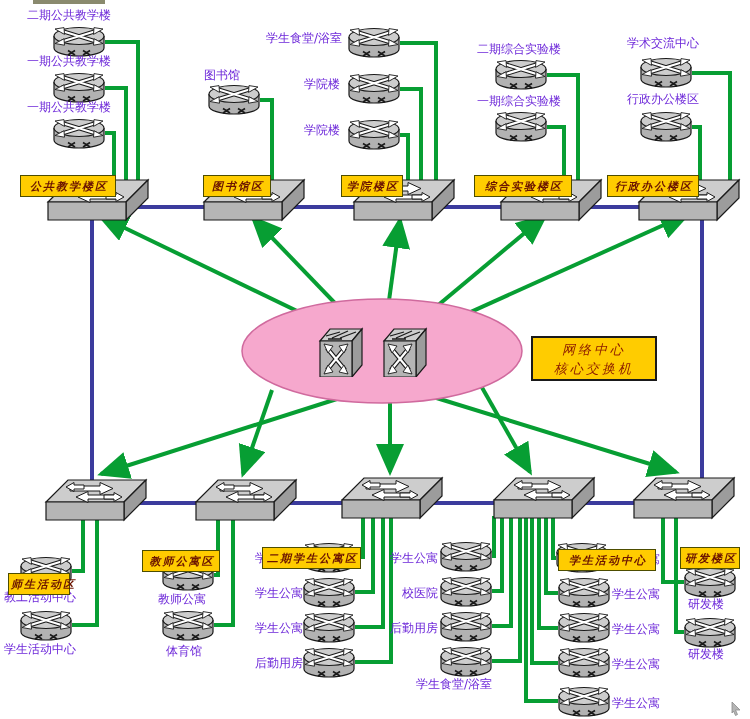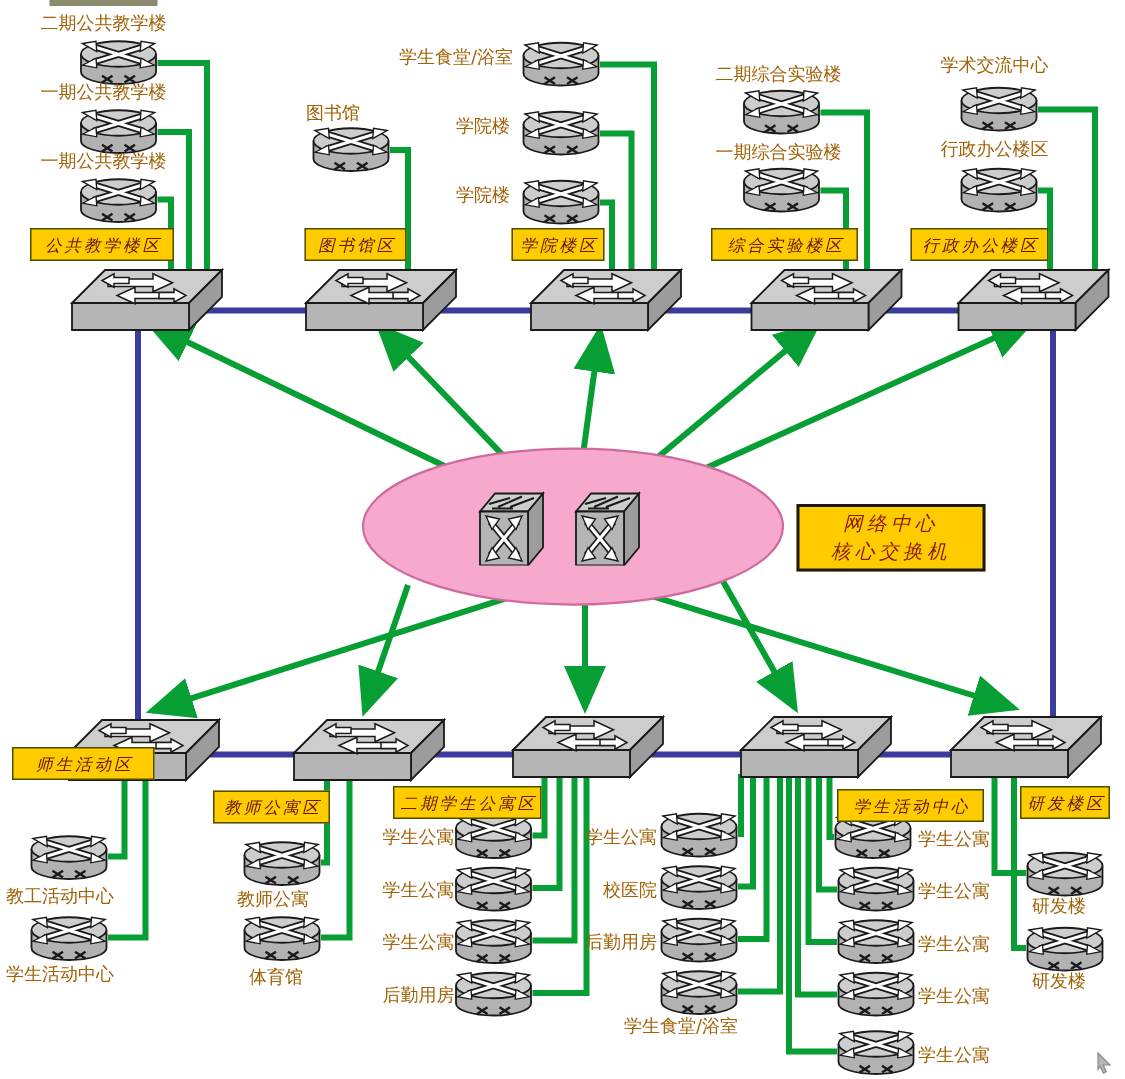--- a/index.html
+++ b/index.html
@@ -1,24 +1,24 @@
 <!DOCTYPE html>
 <html><head>
 <meta charset="utf-8">
 <style>
   html,body{margin:0;padding:0;background:#fff;}
   .canvas{position:relative;width:750px;height:719px;background:#ffffff;
           font-family:"DejaVu Sans",sans-serif;overflow:hidden;}
   .wires{position:absolute;left:0;top:0;}
   .icon{position:absolute;display:block;}
-  .nl{position:absolute;font-size:12px;color:#a16207;white-space:nowrap;line-height:14px;}
+  .nl{position:absolute;font-size:12px;color:#6d28d9;white-space:nowrap;line-height:14px;}
   .nl.r{text-align:right;}
   .zl{position:absolute;background:#ffcc00;border:1px solid #4d4d00;color:#6b1400;
-      font-weight:normal;font-style:italic;font-size:11px;letter-spacing:2px;
-      padding:3px 0 2px 2px;white-space:nowrap;text-align:center;box-sizing:border-box;}
+      font-weight:bold;font-style:italic;font-size:11px;letter-spacing:2px;
+      padding:3px 0 2px 2px;white-space:nowrap;text-align:center;box-sizing:border-box;margin-top:23px;}
   .core-box{position:absolute;left:531px;top:336px;width:126px;height:45px;background:#ffcc00;
       border:2px solid #1a1a1a;color:#8b1a00;font-weight:normal;font-style:italic;font-size:13px;
       text-align:center;letter-spacing:3px;box-sizing:border-box;padding-top:2px;line-height:19px;}
   svg{display:block;}
 </style>
 </head>
 <body>
 
 <svg width="0" height="0" style="position:absolute" aria-hidden="true">
   <defs>
@@ -275,21 +275,21 @@
   <div class="nl" style="left:612px;top:657px">学生公寓</div>
   <div class="nl" style="left:612px;top:696px">学生公寓</div>
   <div class="nl" style="left:688px;top:597px">研发楼</div>
   <div class="nl" style="left:688px;top:647px">研发楼</div>
 
   <div class="zl" style="left:20px;top:152px;width:96px">公共教学楼区</div>
   <div class="zl" style="left:203px;top:152px;width:68px">图书馆区</div>
   <div class="zl" style="left:341px;top:152px;width:62px">学院楼区</div>
   <div class="zl" style="left:474px;top:152px;width:98px">综合实验楼区</div>
   <div class="zl" style="left:607px;top:152px;width:92px">行政办公楼区</div>
-  <div class="zl" style="left:8px;top:498px;width:95px">师生活动区</div>
+  <div class="zl" style="left:8px;top:550px;width:62px">师生活动区</div>
   <div class="zl" style="left:142px;top:527px;width:78px">教师公寓区</div>
   <div class="zl" style="left:262px;top:524px;width:99px">二期学生公寓区</div>
   <div class="zl" style="left:558px;top:526px;width:98px">学生活动中心</div>
   <div class="zl" style="left:680px;top:524px;width:60px">研发楼区</div>
 
   <div class="core-box">
     <div>网络中心</div>
     <div>核心交换机</div>
   </div>
 

